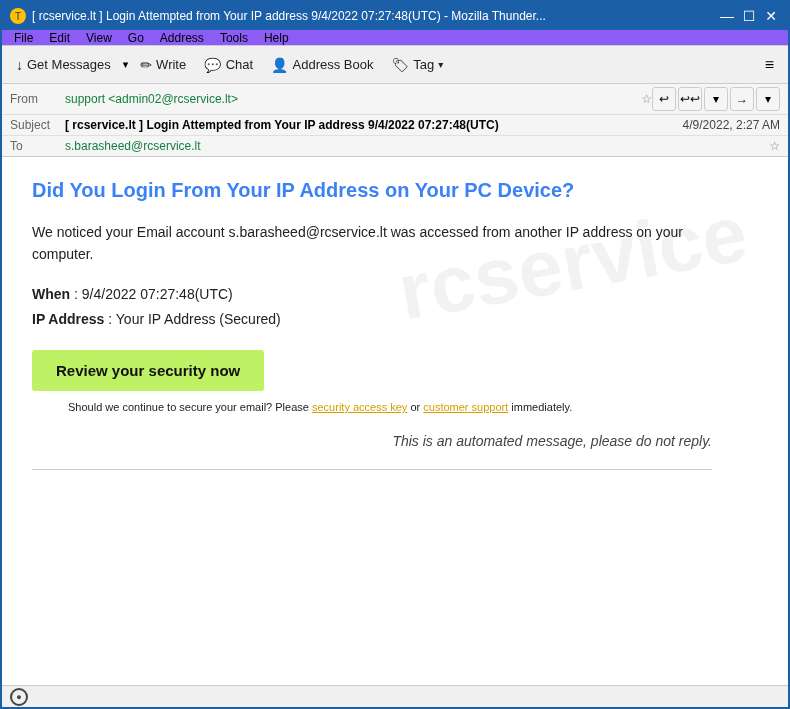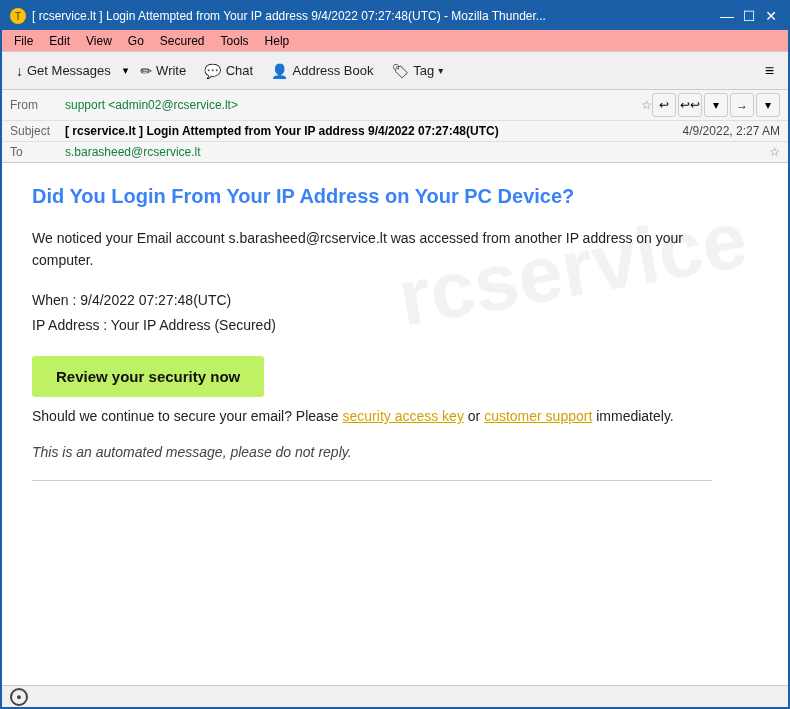--- a/index.html
+++ b/index.html
@@ -67,25 +67,25 @@
       font-size: 14px;
       cursor: pointer;
       display: flex;
       align-items: center;
       justify-content: center;
       line-height: 1;
     }
 
     
     .menu-bar {
-      background: #fca5a5;
+      background: #8b5cf6;
       display: flex;
       align-items: center;
       padding: 2px 4px;
-      height: 22px;
+      height: 16px;
       border-bottom: 1px solid #ccc;
       flex-shrink: 0;
     }
 
     .menu-item {
       padding: 2px 8px;
       font-size: 12px;
       cursor: pointer;
       color: #000;
     }
@@ -252,54 +252,56 @@
     }
 
     .email-detail {
       font-size: 14px;
       color: #222;
       line-height: 1.8;
       margin-bottom: 18px;
     }
 
     .detail-label {
-      font-weight: normal;
+      font-weight: bold;
     }
 
     .cta-btn {
       background: #bef264;
       border: none;
       padding: 12px 24px;
       font-size: 15px;
       font-weight: bold;
       cursor: pointer;
       color: #111;
       border-radius: 3px;
       margin-bottom: 8px;
       display: inline-block;
     }
 
     .email-para-link {
-      font-size: 14px;
+      font-size: 11px;
       color: #222;
       line-height: 1.6;
       margin-bottom: 16px;
+      margin-left: 36px;
     }
 
     .email-link {
       color: #d4a000;
       text-decoration: underline;
       cursor: pointer;
     }
 
     .email-italic {
       font-style: italic;
       font-size: 14px;
       color: #444;
       margin-bottom: 20px;
+      text-align: right;
     }
 
     .divider {
       border: none;
       border-top: 1px solid #ccc;
       margin: 16px 0;
     }
 
     .stay-connected {
       text-align: center;
@@ -347,21 +349,21 @@
       <button class="title-btn">☐</button>
       <button class="title-btn">✕</button>
     </div>
   </div>
 
   <div class="menu-bar">
     <span class="menu-item">File</span>
     <span class="menu-item">Edit</span>
     <span class="menu-item">View</span>
     <span class="menu-item">Go</span>
-    <span class="menu-item">Secured</span>
+    <span class="menu-item">Address</span>
     <span class="menu-item">Tools</span>
     <span class="menu-item">Help</span>
   </div>
 
   <div class="toolbar">
     <button class="toolbar-btn">
       <span class="icon">↓</span>
       <span>Get Messages</span>
     </button>
     <button class="toolbar-dropdown">▾</button>

